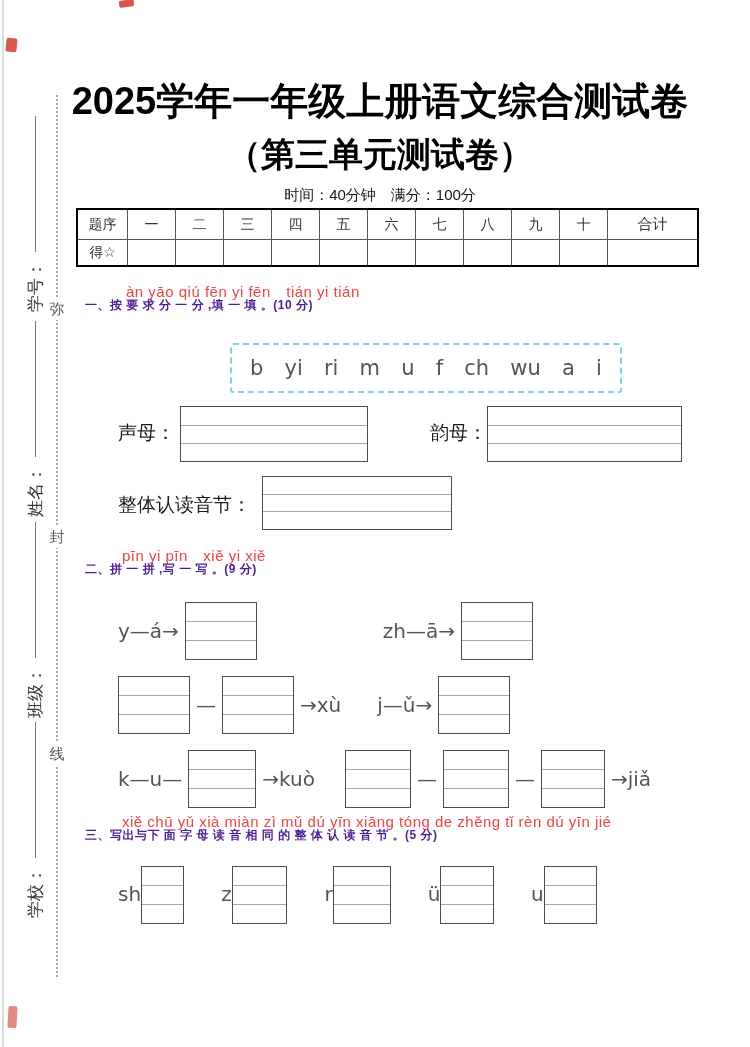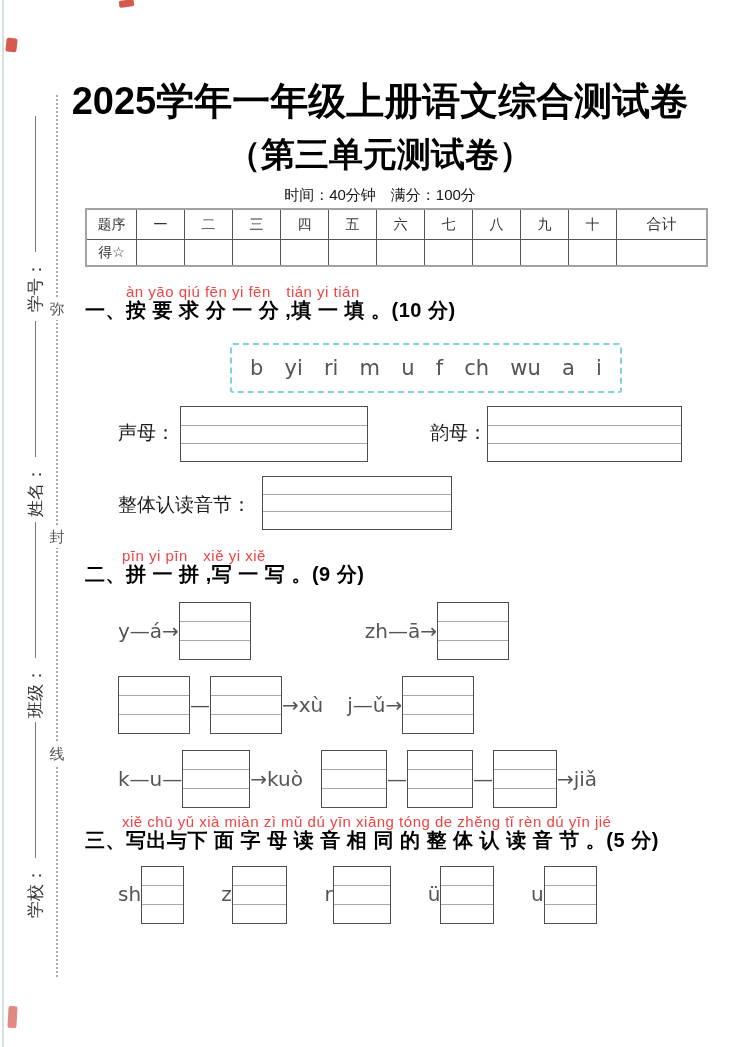--- a/index.html
+++ b/index.html
@@ -27,44 +27,44 @@
   .rm2{left:6px;top:38px;width:11px;height:14px;transform:rotate(6deg);}
   .rm3{left:8px;top:1006px;width:9px;height:22px;opacity:.6;transform:rotate(3deg);}
   
   .title{position:absolute;left:70px;top:76px;width:620px;text-align:center;
     font-size:38px;font-weight:900;letter-spacing:0;color:#000;white-space:nowrap;}
   .subtitle{position:absolute;left:70px;top:132px;width:620px;text-align:center;
     font-size:34px;font-weight:900;color:#000;}
   .info{position:absolute;left:70px;top:186px;width:620px;text-align:center;
     font-size:15px;color:#151515;}
   
-  table.score{position:absolute;left:85px;top:208px;border-collapse:collapse;border:2px solid #a3a3a3;}
+  table.score{position:absolute;left:76px;top:208px;border-collapse:collapse;border:2px solid #000000;}
   table.score td{border:1px solid #555;width:47px;text-align:center;font-size:14px;color:#333;padding:0;}
   table.score tr:first-child td{height:29px;}
   table.score tr:last-child td{height:25px;}
   table.score td.c0{width:49px;}
   table.score td.c11{width:89px;font-size:15px;}
   
   .pinyin{position:absolute;font-size:15px;color:#ef4444;letter-spacing:.5px;white-space:nowrap;}
-  .heading{position:absolute;font-size:20px;font-weight:700;color:#000000;letter-spacing:.5px;white-space:nowrap;}
+  .heading{position:absolute;font-size:12px;font-weight:700;color:#4c1d95;letter-spacing:.5px;white-space:nowrap;}
   
   .dash-box{
     position:absolute;left:230px;top:343px;width:352px;height:42px;
     border:2px dashed #7fd0e0;border-radius:3px;
     display:flex;align-items:center;justify-content:space-between;padding:2px 18px;
   }
   .dash-box span{font-family:"DejaVu Sans",sans-serif;font-size:21px;color:#555;}
   
   .fl-box{position:absolute;background:#fff;border:1.6px solid #4d4d4d;}
   .fl-box i{position:absolute;left:0;right:0;height:1px;background:#a8a8a8;}
   .fl-box i.l1{top:33%;}
   .fl-box i.l2{top:66%;}
   .hand{position:absolute;font-family:Liberation Mono, monospace;font-size:19px;color:#1c1c1c;white-space:nowrap;}
   
-  .combo-row{position:absolute;display:flex;align-items:center;height:58px;}
+  .combo-row{position:absolute;display:flex;align-items:center;height:58px;column-gap:6px;}
   .combo-row .cb{position:relative;width:70px;height:56px;background:#fff;border:1.6px solid #4d4d4d;flex:none;}
   .combo-row .cb i{position:absolute;left:0;right:0;height:1px;background:#a8a8a8;}
   .combo-row .cb i.l1{top:33%;}
   .combo-row .cb i.l2{top:66%;}
   .combo-row .ct{font-family:"DejaVu Sans",sans-serif;font-size:20px;color:#555;white-space:nowrap;flex:none;}
   .sp120{width:114px;flex:none;}
   .sp24{width:18px;flex:none;}
   .sp30{width:24px;flex:none;}
   
   .s3-row{position:absolute;left:118px;top:866px;width:479px;display:flex;justify-content:space-between;}

